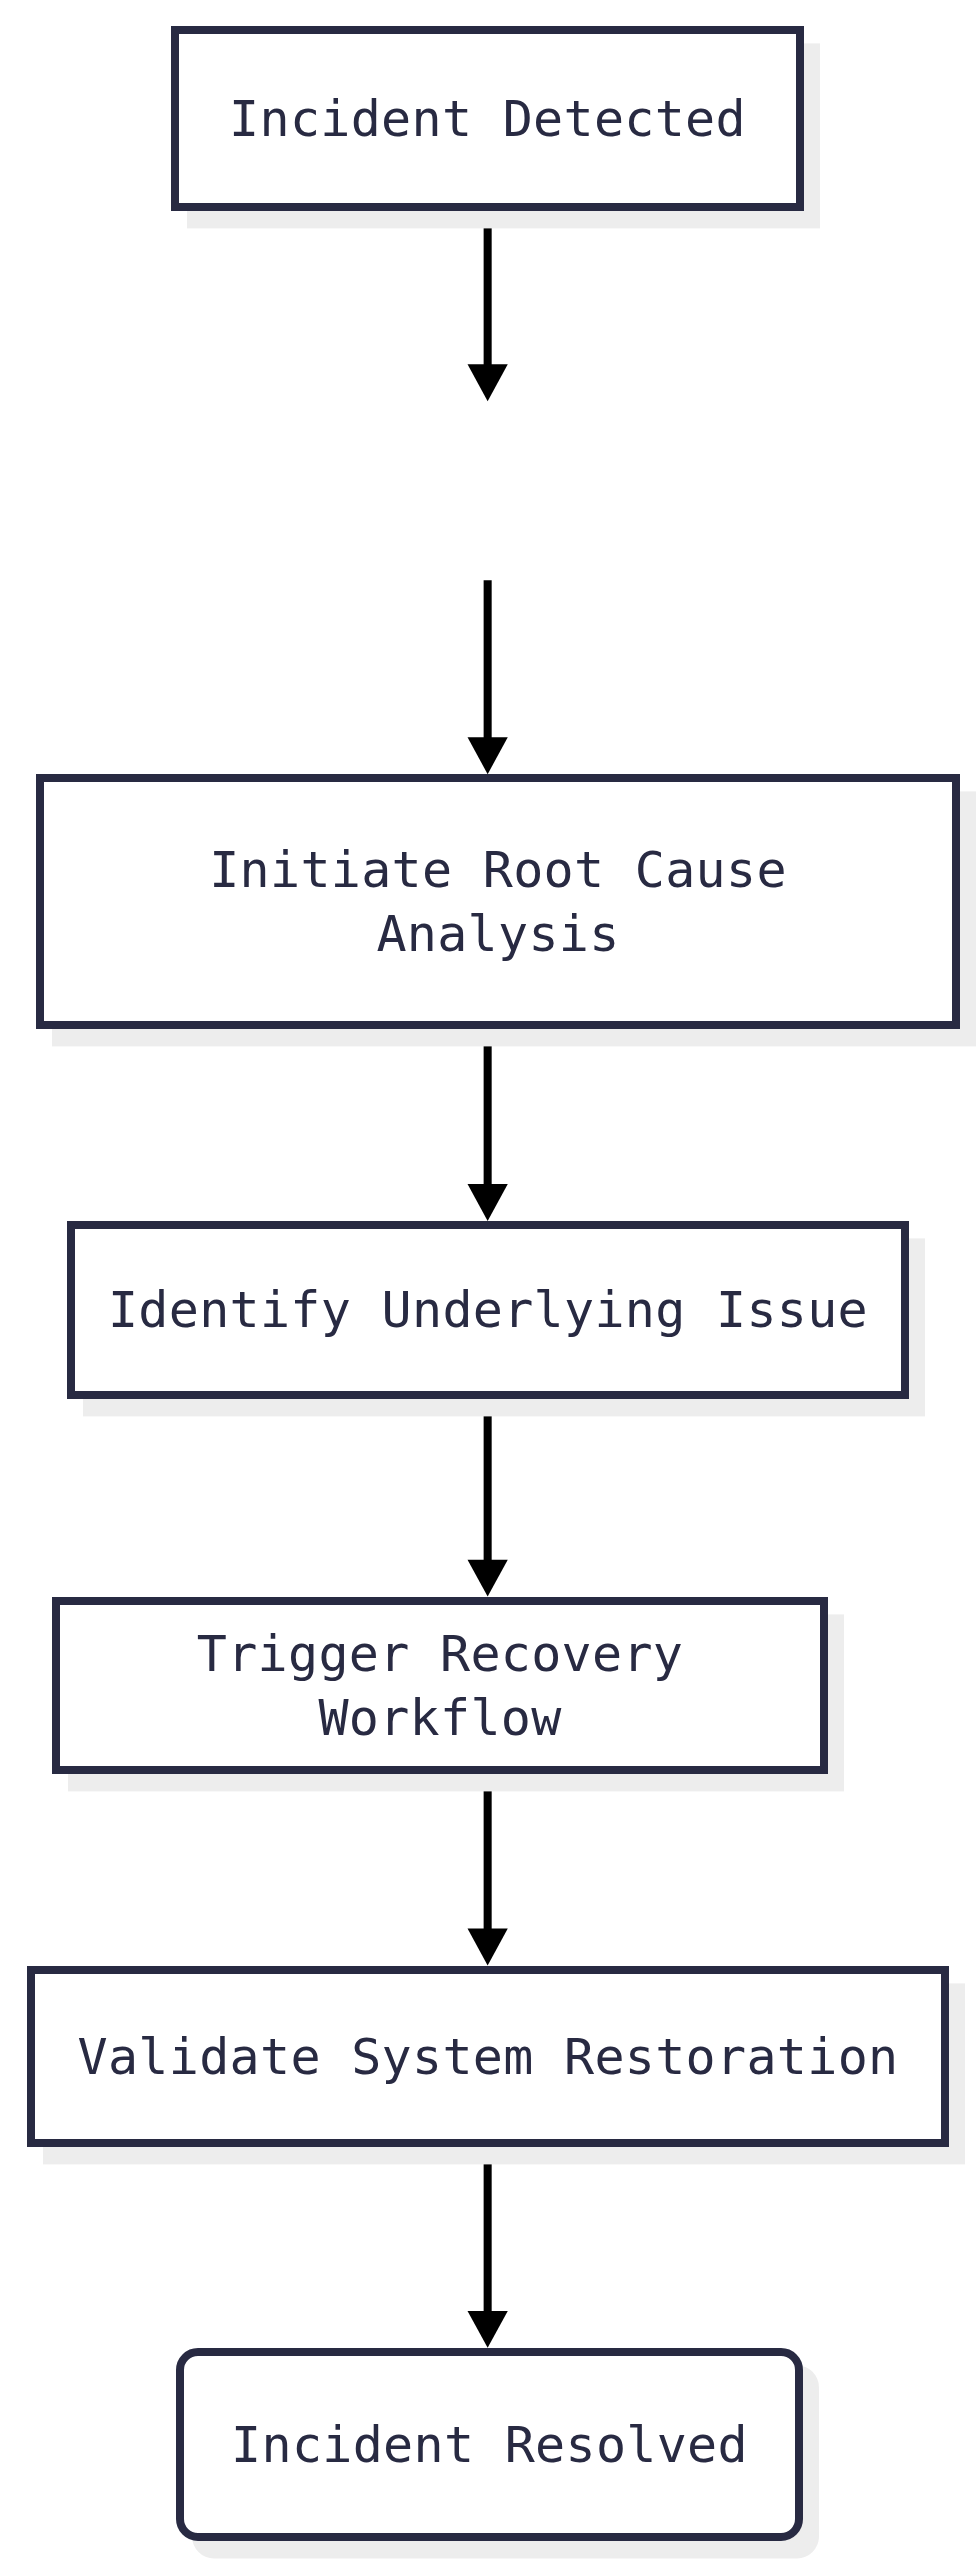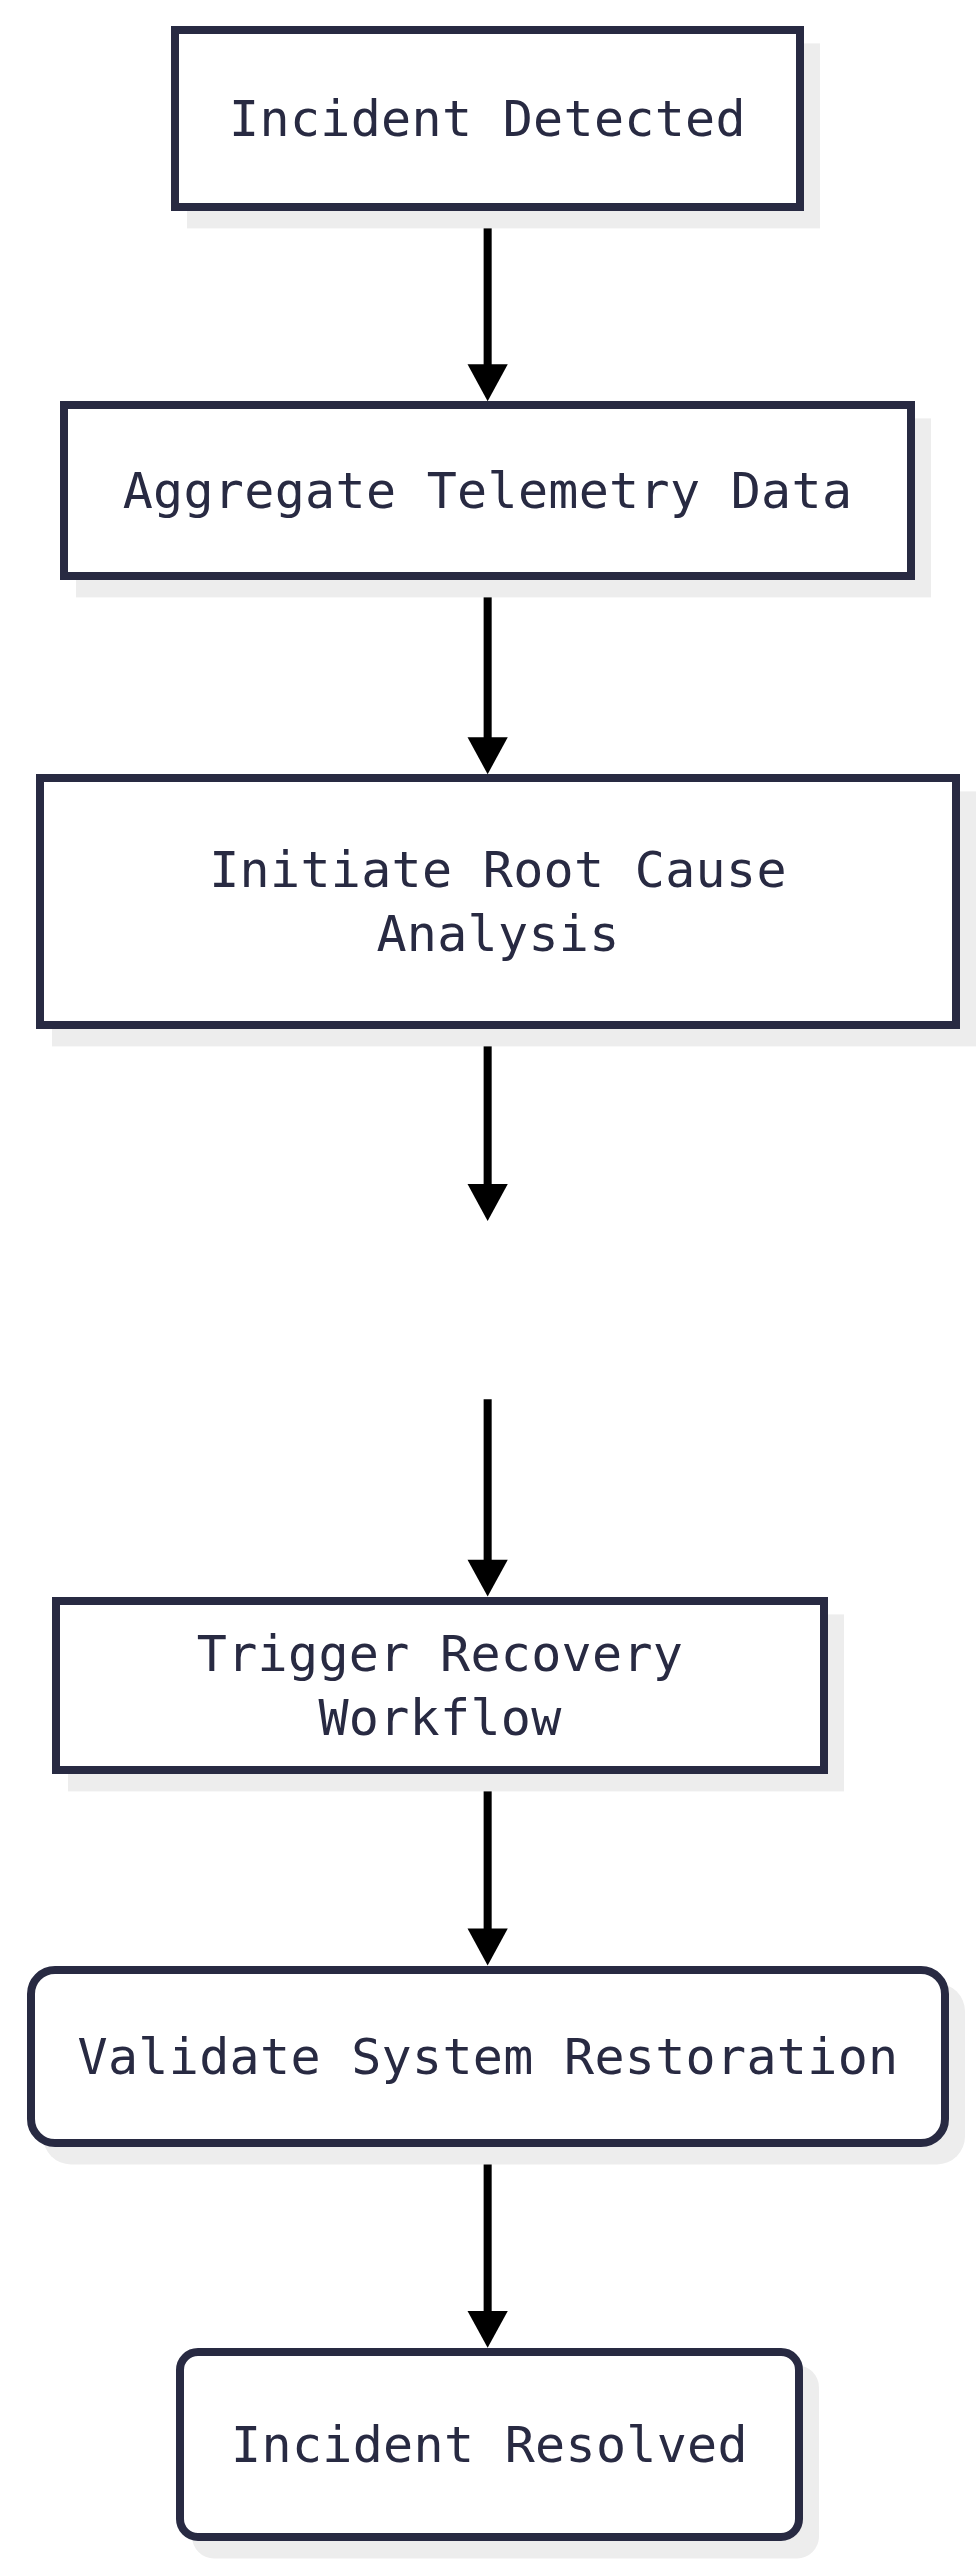--- a/index.html
+++ b/index.html
@@ -39,21 +39,21 @@
     white-space: pre-line;
     padding: 0 12px;
   }
 
   
   #node-0 { left: 171px;  top: 26px;   width: 633px;  height: 185px; }
   #node-1 { left: 60px;   top: 401px;  width: 855px; height: 179px; }
   #node-2 { left: 36px;   top: 774px; width: 924px; height: 255px; }
   #node-3 { left: 67px;  top: 1221px; width: 842px; height: 178px; }
   #node-4 { left: 52px;   top: 1597px; width: 776px; height: 177px; }
-  #node-5 { left: 27px;   top: 1966px; width: 922px; height: 181px; border-radius: 28px; }
+  #node-5 { left: 27px;   top: 1966px; width: 922px; height: 181px; }
   #node-6 { left: 176px;  top: 2348px; width: 627px;  height: 193px; border-radius: 22px; }
 
   
   .edge {
     position: absolute;
     left: 0;
     top: 0;
     width: 980px;
     height: 2576px;
     pointer-events: none;
@@ -101,25 +101,25 @@
     </g>
 
     <g>
       <line class="edge-line" x1="727" y1="3200" x2="727" y2="3447"></line>
       <polygon class="edge-head" points="697,3445 757,3445 727,3500"></polygon>
     </g>
   </svg>
 
   <div class="node" id="node-0">Incident Detected</div>
 
-  <div class="node" id="node-1">Aggregate Telemetry Data</div>
 
   <div class="node" id="node-2">Initiate Root Cause
 Analysis</div>
 
+  <div class="node" id="node-3">Identify Underlying Issue</div>
 
   <div class="node" id="node-4">Trigger Recovery Workflow</div>
 
   <div class="node" id="node-5">Validate System Restoration</div>
 
   <div class="node" id="node-6">Incident Resolved</div>
 
 </div>
 
 

